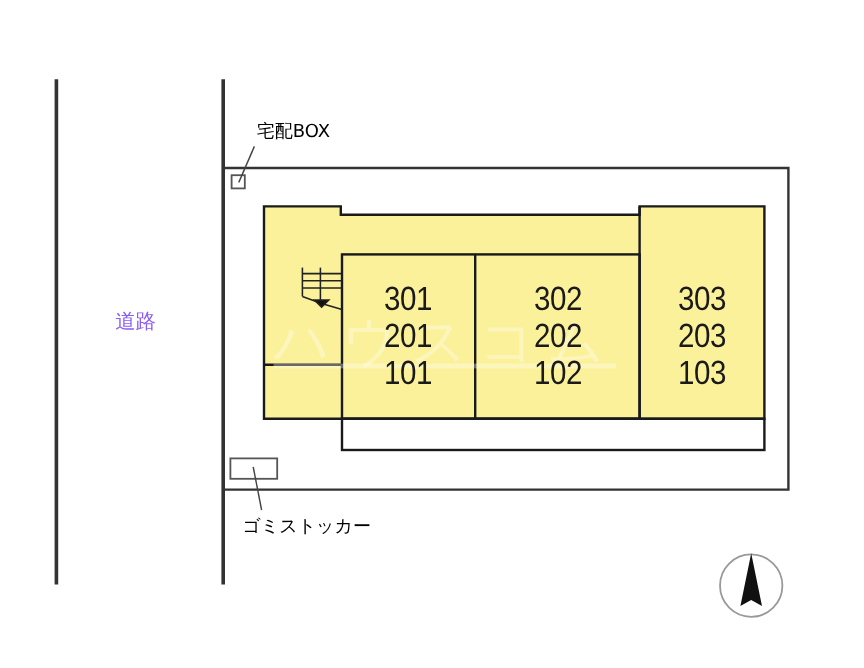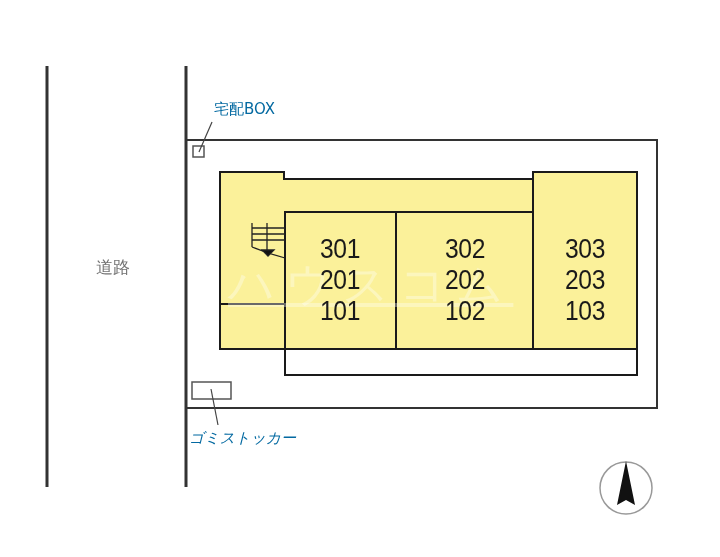--- a/index.html
+++ b/index.html
@@ -1,22 +1,22 @@
 <!DOCTYPE html>
 <html><head>
 <meta charset="utf-8">
 <style>
   html, body { margin: 0; padding: 0; background: #ffffff; }
   body { width: 720px; height: 557px; position: relative; overflow: hidden;
          font-family: "DejaVu Sans", "Liberation Sans", sans-serif; color: #222; }
   svg.plan { position: absolute; left: 0; top: 0; }
   .unit-label { position: absolute; text-align: center; font-family: "Liberation Sans", "DejaVu Sans", sans-serif;
                 font-size: 28px; line-height: 31px; color: #1a1a1a; letter-spacing: -0.5px; transform: scaleX(0.88); }
-  .label { position: absolute; font-size: 15px; color: #0369a1; white-space: nowrap; }
-  .road-label { position: absolute; font-size: 17px; color: #737373; }
+  .label { position: absolute; font-size: 15px; color: #000000; white-space: nowrap; }
+  .road-label { position: absolute; font-size: 17px; color: #8b5cf6; }
   .watermark { position: absolute; font-size: 46px; color: rgba(255,255,255,0.35); letter-spacing: 10px;
                white-space: nowrap; pointer-events: none; text-decoration: underline; }
 </style>
 </head>
 <body>
 
 <svg class="plan" width="720" height="557" viewBox="0 0 720 557">
 
   <line x1="47" y1="66" x2="47" y2="487" stroke="#333" stroke-width="3"></line>
   <line x1="186" y1="66" x2="186" y2="487" stroke="#333" stroke-width="3"></line>
@@ -52,21 +52,21 @@
   <g>
     <circle cx="626" cy="488" r="26" fill="#fff" stroke="#999" stroke-width="1.5"></circle>
     <polygon points="626,461 617,505 626,500 635,505" fill="#111"></polygon>
   </g>
 </svg>
 
 <div class="watermark" style="left:228px; top:254px;">ハウスコム</div>
 
 <div class="road-label" style="left:96px; top:256px;">道路</div>
 <div class="label" style="left:214px; top:100px;">宅配BOX</div>
-<div class="label" style="left:189px; top:429px;font-style:italic;">ゴミストッカー</div>
+<div class="label" style="left:202px; top:429px;">ゴミストッカー</div>
 
 <div class="unit-label" style="left:310px; top:233px; width:60px;">
   <div>301</div>
   <div>201</div>
   <div>101</div>
 </div>
 
 <div class="unit-label" style="left:435px; top:233px; width:60px;">
   <div>302</div>
   <div>202</div>

